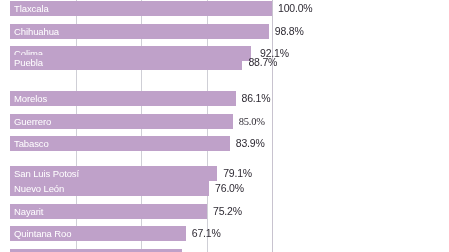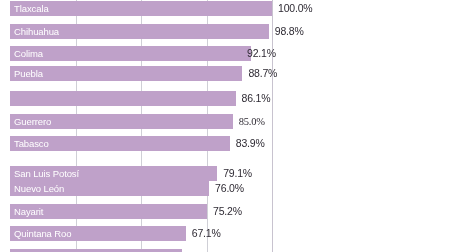--- a/index.html
+++ b/index.html
@@ -104,29 +104,30 @@
         <div class="bar-value" style="color: rgb(46, 42, 51); left: 278px;">100.0%</div>
       </div>
       <div class="bar-row" style="top: 23.5px;">
         <div class="bar" style="width: 258.856px; background: rgb(191, 161, 201);"></div>
         <div class="bar-label" style="color: rgb(255, 255, 255);">Chihuahua</div>
         <div class="bar-value" style="color: rgb(46, 42, 51); left: 274.856px;">98.8%</div>
       </div>
       <div class="bar-row" style="top: 46px;">
         <div class="bar" style="width: 241.302px; background: rgb(191, 161, 201);"></div>
         <div class="bar-label" style="color: rgb(255, 255, 255);">Colima</div>
-        <div class="bar-value" style="color: rgb(46, 42, 51); left: 247px;">92.1%</div>
+        <div class="bar-value" style="color: rgb(46, 42, 51); left: 260px;">92.1%</div>
       </div>
-      <div class="bar-row" style="top: 66px;">
+      <div class="bar-row" style="top: 55px;">
         <div class="bar" style="width: 232.394px; background: rgb(191, 161, 201);"></div>
         <div class="bar-label" style="color: rgb(255, 255, 255);">Puebla</div>
         <div class="bar-value" style="color: rgb(46, 42, 51); left: 248.394px;">88.7%</div>
       </div>
       <div class="bar-row" style="top: 91px;">
         <div class="bar" style="width: 225.582px; background: rgb(191, 161, 201);"></div>
+        <div class="bar-label" style="color: rgb(255, 255, 255);">Morelos</div>
         <div class="bar-value" style="color: rgb(46, 42, 51); left: 241.582px; text-align: right;">86.1%</div>
       </div>
       <div class="bar-row" style="top: 113.5px;">
         <div class="bar" style="width: 222.7px; background: rgb(191, 161, 201);"></div>
         <div class="bar-label" style="color: rgb(255, 255, 255);">Guerrero</div>
         <div class="bar-value" style="color: rgb(46, 42, 51); left: 238.7px; font-family: Liberation Serif, serif;">85.0%</div>
       </div>
       <div class="bar-row" style="top: 136px;">
         <div class="bar" style="width: 219.818px; background: rgb(191, 161, 201);"></div>
         <div class="bar-label" style="color: rgb(255, 255, 255);">Tabasco</div>

